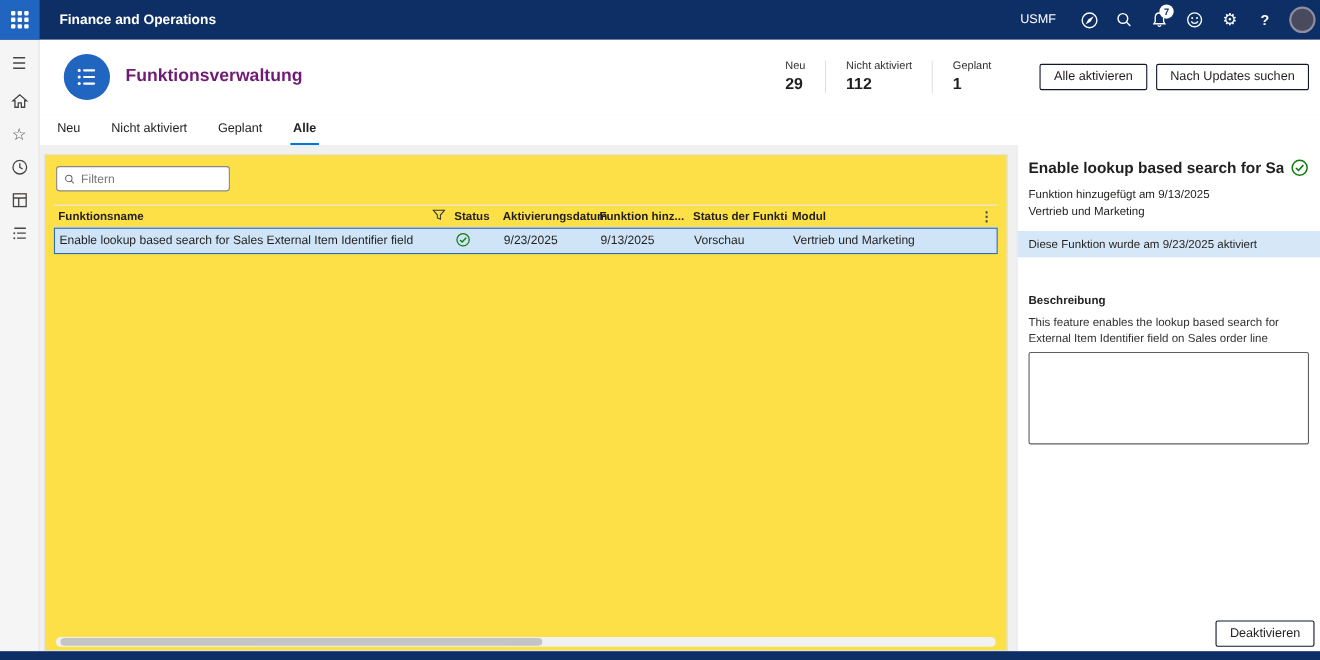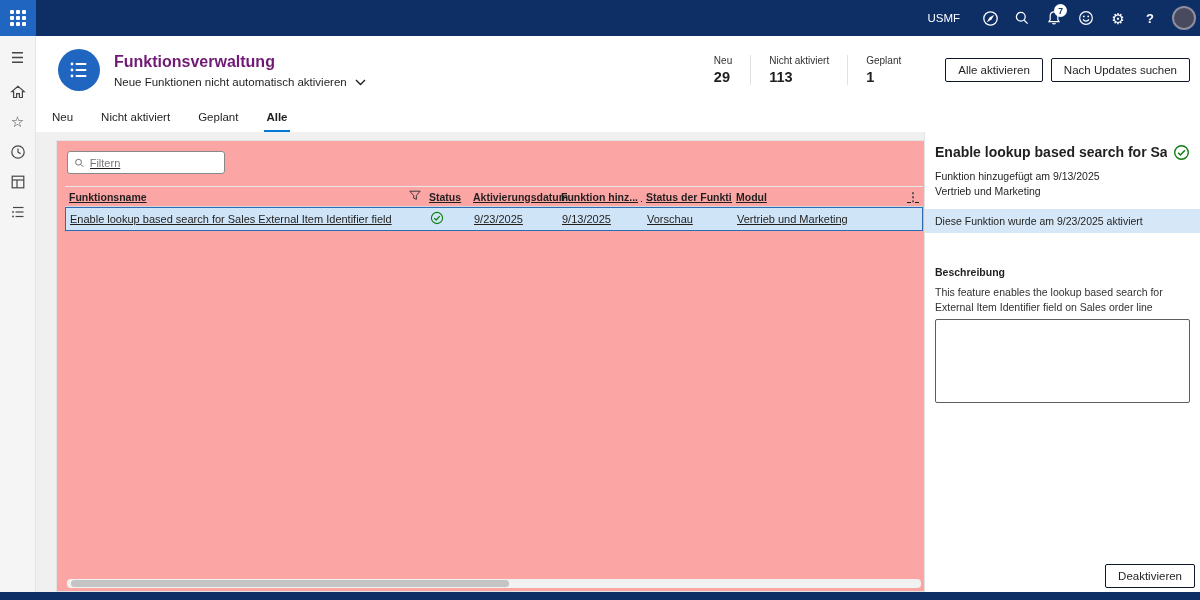--- a/index.html
+++ b/index.html
@@ -41,21 +41,21 @@
   .btn { background:#fff; border:1px solid #0f172a; border-radius:2px; font-size:11.5px; padding:5px 12px; font-family:inherit; cursor:pointer; white-space:nowrap; color:#201f1e; }
 
   
   .tabs { position:absolute; left:36px; top:104px; right:0; height:28px; background:#fff; display:flex; align-items:flex-end; padding-left:14px; gap:24px; }
   .tab { font-size:11.5px; padding:0 2px 7px; cursor:pointer; border-bottom:2px solid transparent; }
   .tab.active { font-weight:bold; border-bottom-color:#0078d4; }
 
   
   .content { position:absolute; left:36px; top:132px; right:0; bottom:8px; background:#f0f0f0; }
 
-  .grid-card { position:absolute; left:20px; top:8px; width:876px; bottom:0; background:#fca5a5; border:1px solid #e3e3e3;text-decoration:underline; }
+  .grid-card { position:absolute; left:4px; top:8px; width:876px; bottom:0; background:#fde047; border:1px solid #e3e3e3; }
   .filter-wrap { margin:10px 10px 12px; width:158px; height:23px; border:1px solid #8a8886; border-radius:3px; display:flex; align-items:center; padding:0 6px; gap:5px; background:#fff; }
   .filter-wrap input { border:none; outline:none; font-size:11px; width:100%; font-family:inherit; color:#201f1e; background:transparent; }
   .filter-wrap input::placeholder { color:#767676; }
 
   .tbl { margin:0 8px; }
   .tbl-head { display:flex; align-items:center; border-bottom:1px solid #d6d6d6; border-top:1px solid #e8e8e8; font-size:10.5px; font-weight:bold; height:21px; }
   .tbl-row { display:flex; align-items:center; height:24px; font-size:11px; background:#cfe4f7; border:1px solid #2b6cb8; cursor:pointer; }
   .c-name { width:360px; display:flex; align-items:center; justify-content:space-between; padding:0 4px; overflow:hidden; white-space:nowrap; }
   .c-status { width:44px; padding:0 4px; display:flex; align-items:flex-start; }
   .c-adate { width:88px; padding:0 4px; }
@@ -97,20 +97,21 @@
         <span></span>
         <span></span>
         <span></span>
         <span></span>
         <span></span>
         <span></span>
         <span></span>
         <span></span>
     </div>
   </div>
+  <div class="app-title">Finance and Operations</div>
 
   <div class="topbar-right">
     <span class="company">USMF</span>
 
     <div class="tb-icon">
       <span>
         <svg width="17" height="17" viewBox="0 0 16 16">
             <circle cx="8" cy="8" r="6.3" fill="none" stroke="#fff" stroke-width="1.2"></circle>
             <path d="M4.5 11.5 L7 7 L11.5 4.5 L9 9 Z" fill="#fff"></path>
           </svg>
@@ -210,38 +211,30 @@
         <circle cx="4" cy="5" r="1.4" fill="#fff"></circle>
         <rect x="7.5" y="4" width="11" height="2" rx="1" fill="#fff"></rect>
         <circle cx="4" cy="11" r="1.4" fill="#fff"></circle>
         <rect x="7.5" y="10" width="11" height="2" rx="1" fill="#fff"></rect>
         <circle cx="4" cy="17" r="1.4" fill="#fff"></circle>
         <rect x="7.5" y="16" width="11" height="2" rx="1" fill="#fff"></rect>
       </svg>
   </div>
   <div class="title-block">
     <div class="page-title">Funktionsverwaltung</div>
-    <div class="page-subtitle">
-      <span>Neue Funktionen nicht automatisch aktivieren</span>
-      <span class="chev">
-        <svg width="11" height="7" viewBox="0 0 11 7">
-            <path d="M1 1 L5.5 5.5 L10 1" fill="none" stroke="#201f1e" stroke-width="1.4"></path>
-          </svg>
-      </span>
-    </div>
   </div>
 
   <div class="stats">
     <div class="stat">
       <div class="stat-label">Neu</div>
       <div class="stat-value">29</div>
     </div>
     <div class="stat">
       <div class="stat-label">Nicht aktiviert</div>
-      <div class="stat-value">113</div>
+      <div class="stat-value">112</div>
     </div>
     <div class="stat">
       <div class="stat-label">Geplant</div>
       <div class="stat-value">1</div>
     </div>
   </div>
 
   <div class="hdr-buttons">
     <button class="btn">Alle aktivieren</button>
     <button class="btn">Nach Updates suchen</button>

